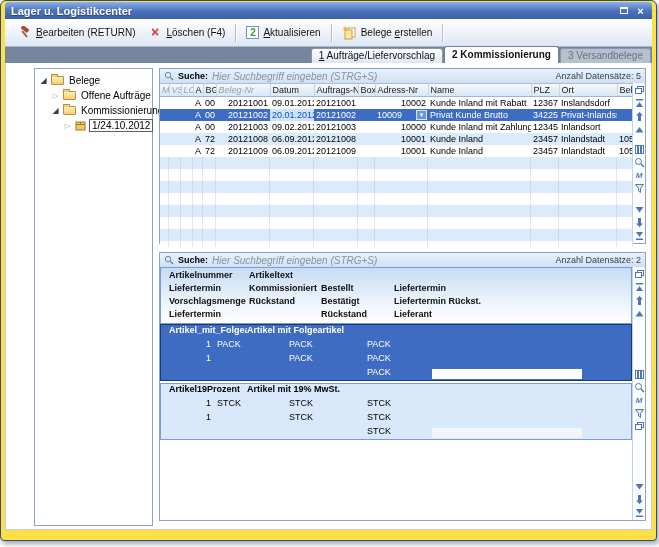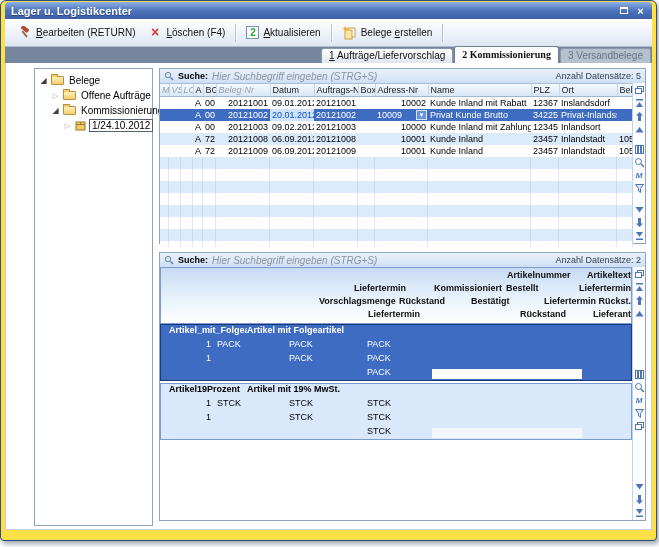--- a/index.html
+++ b/index.html
@@ -22,21 +22,21 @@
   .u{text-decoration:underline;}
   .sep{width:1px;height:18px;background:#b4c0d2;box-shadow:1px 0 0 #fff;margin:0 4px;}
   .ico{display:inline-flex;width:15px;height:15px;align-items:center;justify-content:center;}
   .ico-x{color:#d23b2b;font-size:14px;font-weight:bold;line-height:13px;}
   .ico-refresh{width:13px;height:13px;border:1px solid #7a93bd;background:#fff;color:#2f9e2f;
     font-size:10px;font-weight:bold;display:inline-flex;align-items:center;justify-content:center;box-sizing:border-box;}
   
   .tabband{height:16px;background:#75859e;display:flex;align-items:flex-end;padding-left:8px;justify-content:flex-end;}
   .tab{height:14px;line-height:14px;padding:0 7px;font-size:10px;border:1px solid #8b98ab;border-bottom:none;
     border-radius:3px 3px 0 0;background:linear-gradient(180deg,#ffffff,#dfe6ef);margin-right:1px;color:#111;white-space:nowrap;}
-  .tab.active{background:#fff;height:16px;line-height:16px;font-weight:bold;border-color:#6f7f96;font-family:Liberation Serif, serif;}
+  .tab.active{background:#fff;height:16px;line-height:16px;font-weight:bold;border-color:#6f7f96;}
   .tab.disabled{background:#b7c0cd;color:#68748a;}
   
   .content{position:relative;flex:1;background:#fff;border:1px solid #c6d2e4;border-top:none;overflow:hidden;}
   
   .treepanel{position:absolute;left:28px;top:5px;width:119px;height:458px;background:#fff;
     border:1px solid #8fa3c4;font-size:10px;padding-top:4px;box-sizing:border-box;}
   .titem{display:flex;align-items:center;height:15px;gap:3px;white-space:nowrap;}
   .lvl0{padding-left:4px;} .lvl1{padding-left:16px;} .lvl2{padding-left:28px;}
   .exp{width:9px;font-size:8px;color:#404040;text-align:center;flex:none;}
   .exp.closed{color:#9a9a9a;font-size:7px;}
@@ -74,21 +74,21 @@
     box-sizing:border-box;display:flex;align-items:center;justify-content:center;}
   .dd i{font-style:normal;font-size:6px;color:#fff;line-height:1;}
   .filler{position:relative;width:473px;height:90px;background:repeating-linear-gradient(180deg,#dcebfc 0 12px,#ffffff 12px 24px);}
   .vcols{position:absolute;inset:0;display:flex;}
   .vcols span{height:100%;border-right:1px solid rgba(160,185,220,.35);box-sizing:border-box;}
   
   .grid.bottom{left:153px;top:189px;width:487px;height:269px;}
   .pbody{position:absolute;left:0;top:14px;right:13px;bottom:0;background:#fff;font-size:9px;}
   .hblock{position:absolute;left:0;top:0;width:100%;height:57px;box-sizing:border-box;border:1px solid #7b9cd0;
     background:linear-gradient(180deg,#c7dbf3 0%,#e8f2fc 55%,#ffffff 100%);}
-  .h-row{display:flex;height:13px;align-items:center;padding-left:8px;font-weight:bold;color:#101010;justify-content:flex-end;}
+  .h-row{display:flex;height:13px;align-items:center;padding-left:8px;font-weight:bold;color:#101010;}
   .h-row span{white-space:nowrap;overflow:hidden;}
   .hc1{width:80px;flex:none;} .hc2{width:72px;flex:none;} .hc3{width:73px;flex:none;}
   .group{position:absolute;left:0;width:100%;box-sizing:border-box;height:57px;}
   .group.sel{top:57px;background:#3e6cc2;color:#fff;border:1px solid #17397c;}
   .group.g2{top:116px;background:#d9e8fa;color:#000;border:1px solid #7b9cd0;}
   .g-row{position:relative;height:14px;}
   .g-art{position:absolute;left:8px;width:78px;font-weight:bold;white-space:nowrap;overflow:hidden;}
   .g-text{position:absolute;left:86px;font-weight:bold;white-space:nowrap;}
   .qty{position:absolute;left:8px;width:42px;text-align:right;}
   .unit{position:absolute;left:56px;}

